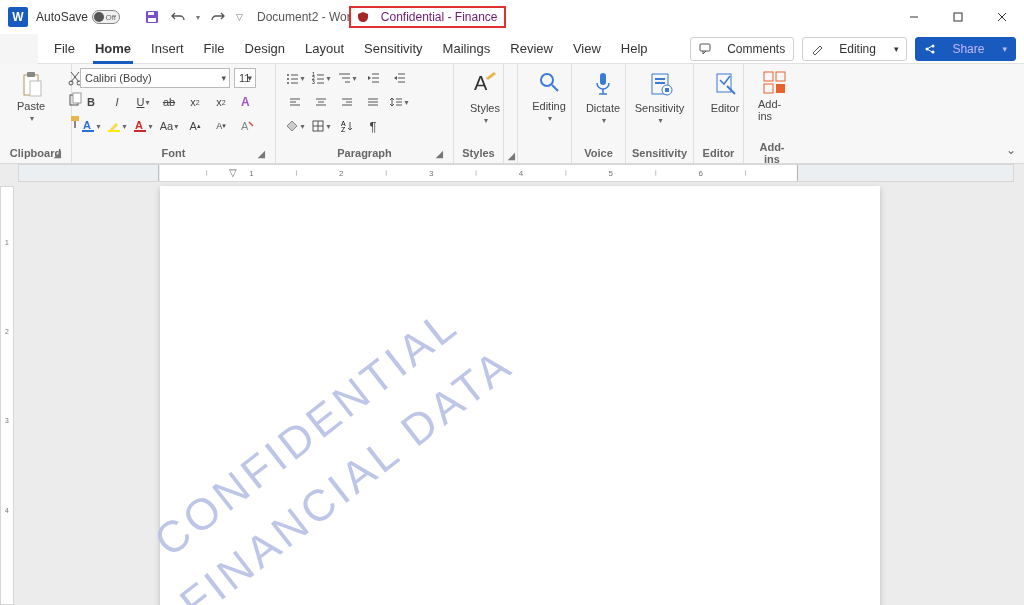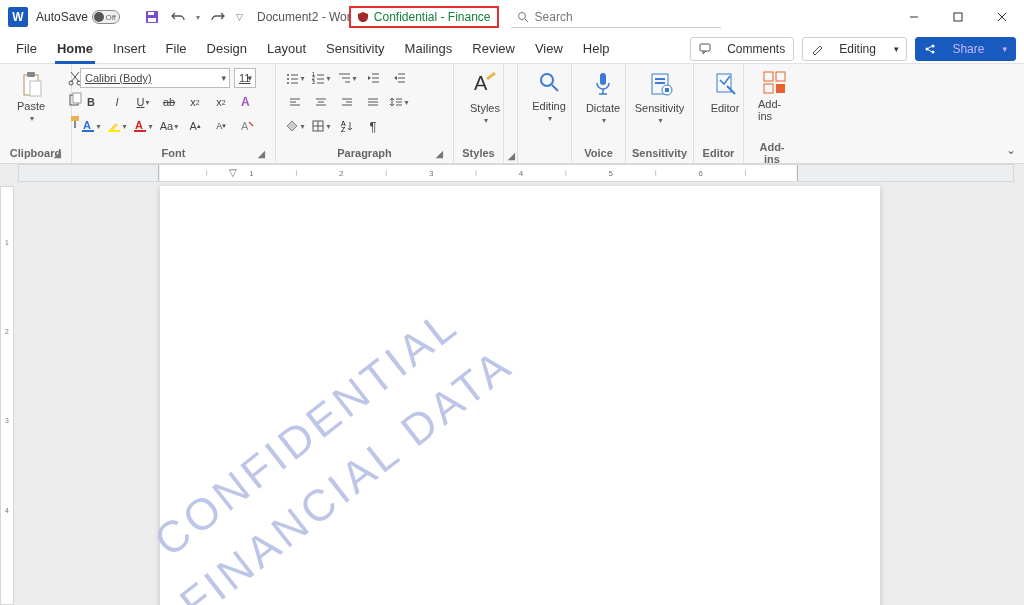--- a/index.html
+++ b/index.html
@@ -7,47 +7,47 @@
   
   .titlebar { height: 34px; background: #fff; display: flex; align-items: center; font-size: 12px; color: #333; position: relative; }
   .word-logo { width: 20px; height: 20px; background: #185abd; color: #fff; font-weight: bold; font-size: 12px; display: flex; align-items: center; justify-content: center; border-radius: 2px; margin: 0 8px; }
   .autosave { display: flex; align-items: center; gap: 4px; margin-right: 20px; }
   .toggle { width: 28px; height: 14px; border: 1px solid #888; border-radius: 8px; position: relative; background:#f0f0f0; display:inline-flex; align-items:center; }
   .toggle .knob { width: 10px; height: 10px; background:#555; border-radius:50%; margin-left:1px; }
   .toggle .lbl { font-size:8px; color:#666; position:absolute; right:3px; }
   .qat { display:flex; align-items:center; gap:10px; margin-left:4px; color:#555; }
   .qat .ico { width:16px; height:16px; display:flex; align-items:center; justify-content:center; }
   .doc-title { margin-left: 14px; color:#555; white-space: nowrap; }
-  .sens-badge { border:2px solid #e03030; padding:6px 6px; margin-left:-2px; display:flex; align-items:center; gap:5px; height:22px; color:#15803d; background:#fff; }
+  .sens-badge { border:2px solid #e03030; padding:6px 6px; margin-left:-2px; display:flex; align-items:center; gap:12px; height:22px; color:#701a75; background:#fff; }
   .sens-icon { width:12px; height:12px; }
   .searchbox { margin-left:12px; display:flex; align-items:center; gap:6px; border-bottom:1px solid #ccc; width:210px; height:22px; color:#777; padding:0 6px; }
   .win-controls { position:absolute; right:0; top:0; display:flex; height:34px; }
   .win-controls div { width:44px; display:flex; align-items:center; justify-content:center; font-size:10px; color:#333; }
 
   
-  .tabs { height:30px; background:#fff; display:flex; align-items:center; font-size:13px; color:#333; position:relative; border-bottom:1px solid #e1e1e1; }
+  .tabs { height:30px; background:#fff; display:flex; align-items:center; font-size:13px; color:#333; position:relative; border-bottom:1px solid #e1e1e1;margin-left:38px; }
   .tabs .tab { padding:0 10px; height:30px; display:flex; align-items:center; cursor:default; }
   .tabs .tab.file { margin-left:6px; }
   .tabs .tab.active { font-weight:600; position:relative; }
   .tabs .tab.active::after { content:""; position:absolute; left:8px; right:8px; bottom:0; height:3px; background:#185abd; }
   .tabs .right { position:absolute; right:8px; display:flex; gap:8px; align-items:center; }
   .btn { border:1px solid #cfcfcf; background:#fff; border-radius:3px; height:24px; padding:0 8px; display:flex; align-items:center; gap:16px; font-size:12px; color:#333; }
   .btn.share { background:#185abd; color:#c4b5fd; border-color:#185abd; }
   .caret { font-size:9px; margin-left:2px; color:inherit; }
 
   
   .ribbon { height:100px; background:#f7f7f7; border-bottom:1px solid #d9d9d9; display:flex; align-items:stretch; font-size:11px; color:#444; position:relative; }
   .group { border-right:1px solid #e0e0e0; padding:4px 8px 2px 8px; display:flex; flex-direction:column; justify-content:space-between; position:relative; }
   .group-body { display:flex; align-items:flex-start; gap:13px; flex:1; }
   .group-label { text-align:center; font-size:11px; color:#666; height:16px; display:flex; align-items:center; justify-content:center; position:relative;font-weight:bold; }
   .launcher { position:absolute; right:2px; bottom:2px; font-size:9px; color:#777; }
   .vcol { display:flex; flex-direction:column; gap:4px; align-items:center; }
   .rowflex { display:flex; gap:4px; align-items:center; }
   .ico { width:16px; height:16px; display:inline-flex; align-items:center; justify-content:center; color:#555; }
-  .sel { border:1px solid #bbb; background:#fff; height:20px; font-size:11px; padding:0 16px 0 4px; position:relative; display:flex; align-items:center;text-decoration:underline; }
+  .sel { border:1px solid #bbb; background:#fff; height:20px; font-size:11px; padding:0 16px 0 4px; position:relative; display:flex; align-items:center; }
   .sel::after { content:"▾"; position:absolute; right:3px; font-size:9px; color:#555;}
   .font-name { width:150px; }
   .font-size { width:16px; }
   .btnico { width:22px; height:20px; display:flex; align-items:center; justify-content:center; border-radius:2px; }
   .btnico.split::after { content:"▾"; font-size:8px; margin-left:1px; color:#666; }
   .bigbtn { display:flex; flex-direction:column; align-items:center; justify-content:center; gap:2px; padding:2px 6px; min-width:46px; }
   .bigbtn .caret { font-size:8px; color:#666; }
   .collapse { position:absolute; right:8px; bottom:6px; font-size:12px; color:#666; }
 
   
@@ -97,27 +97,20 @@
         </svg>
     </span>
     <span style="font-size:9px;color:#777">▽</span>
   </div>
   <span class="doc-title">Document2  -  Wor</span>
   <div class="sens-badge">
     <svg class="sens-icon" viewBox="0 0 12 12">
         <path d="M6 1 L11 3 V6 C11 9 8.5 11 6 11 C3.5 11 1 9 1 6 V3 Z" fill="#a52828"></path>
       </svg>
     <span>Confidential - Finance</span>
-  </div>
-  <div class="searchbox">
-    <svg width="12" height="12" viewBox="0 0 12 12">
-        <circle cx="5" cy="5" r="3.5" stroke="#777" fill="none"></circle>
-        <line x1="8" y1="8" x2="11" y2="11" stroke="#777"></line>
-      </svg>
-    <span>Search</span>
   </div>
   <div class="win-controls">
     <div>
         <svg width="10" height="10">
           <line x1="1" y1="5" x2="9" y2="5" stroke="#333"></line>
         </svg>
       </div>
     <div>
         <svg width="10" height="10">
           <rect x="1" y="1" width="8" height="8" stroke="#333" fill="none"></rect>

